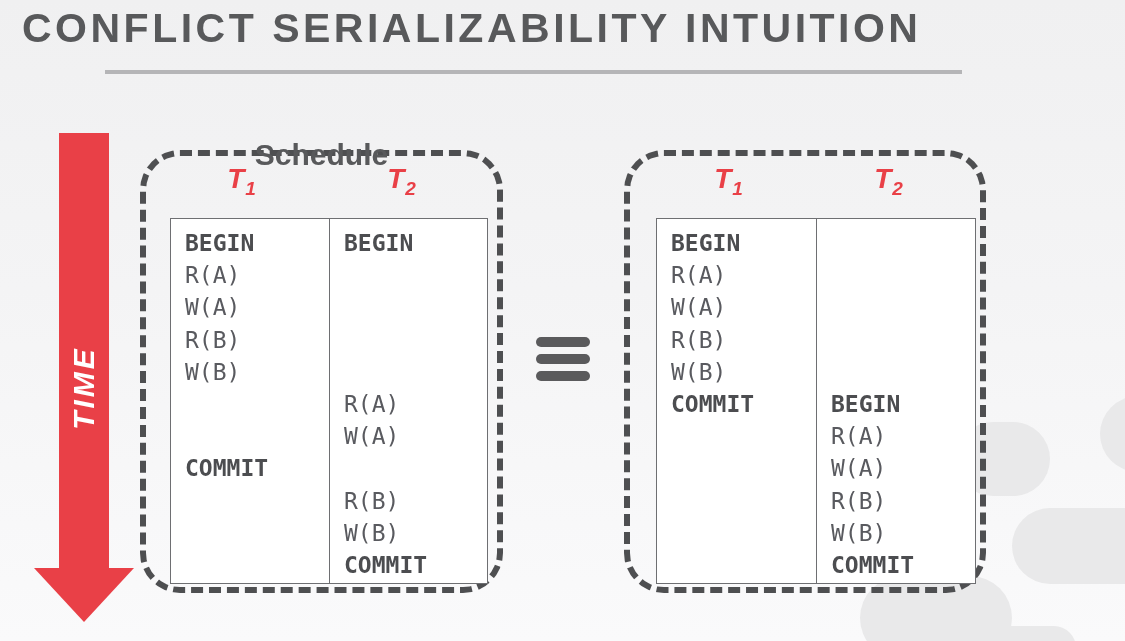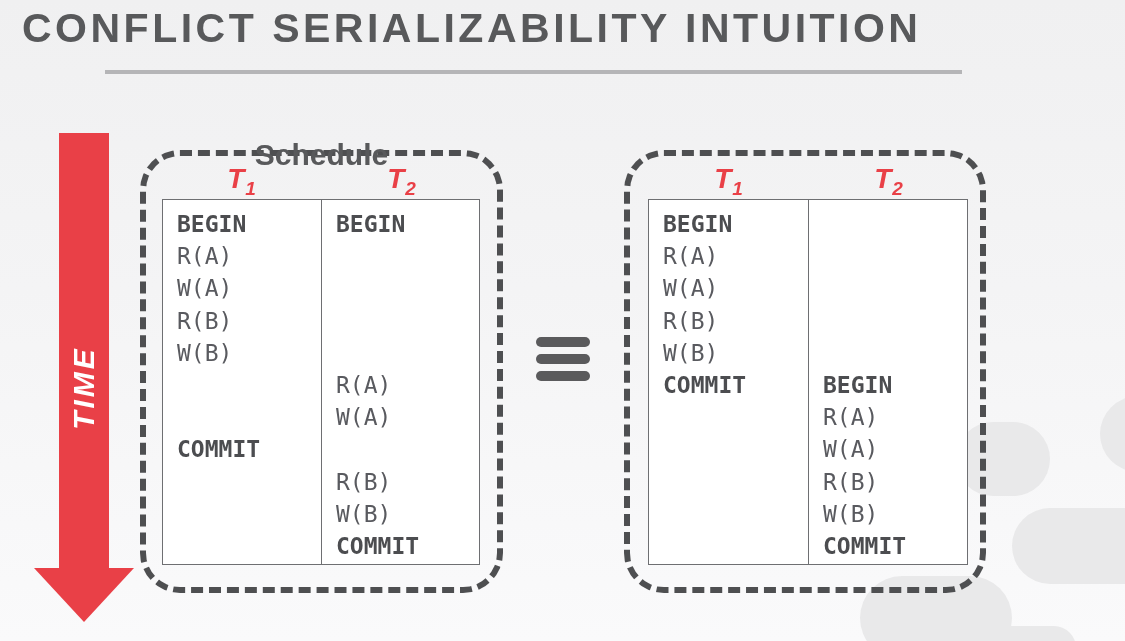--- a/index.html
+++ b/index.html
@@ -52,22 +52,22 @@
   .panel-heading{position:absolute;top:102px;z-index:2;text-align:center;
     font-size:30px;font-weight:bold;color:var(--heading-gray,#58595b);margin-top:36px;}
   .heading-left{left:140px;width:363px;}
   .heading-right{left:624px;width:362px;}
 
   .txn-header{position:absolute;top:163px;z-index:2;transform:translateX(-50%);
     color:var(--accent-red,#e94047);font-size:28px;font-weight:bold;white-space:nowrap;font-style:italic;}
   .txn-header .sub{font-size:19px;position:relative;top:7px;left:1px;font-weight:bold;}
 
   
-  .op-table{position:absolute;top:199px;height:366px;z-index:2;background:#fff;
-    border:1px solid var(--table-border,#6e6f72);box-sizing:border-box;display:flex;}
+  .op-table{position:absolute;top:218px;height:366px;z-index:2;background:#fff;
+    border:1px solid var(--table-border,#6e6f72);box-sizing:border-box;display:flex;margin-left:8px;}
   .table-left{left:162px;width:318px;}
   .table-right{left:648px;width:320px;}
   .op-col{flex:1 1 50%;padding:8px 0 0 14px;box-sizing:border-box;}
   .op-col + .op-col{border-left:1px solid var(--table-border,#6e6f72);}
   .op-line{font-family:"DejaVu Sans Mono",monospace;font-size:23px;line-height:32.2px;
     color:var(--op-text,#595a5f);white-space:pre;}
   .op-line.kw{font-weight:bold;color:#4c4d50;}
 
   
   .equiv{position:absolute;left:536px;top:337px;width:54px;z-index:2;

